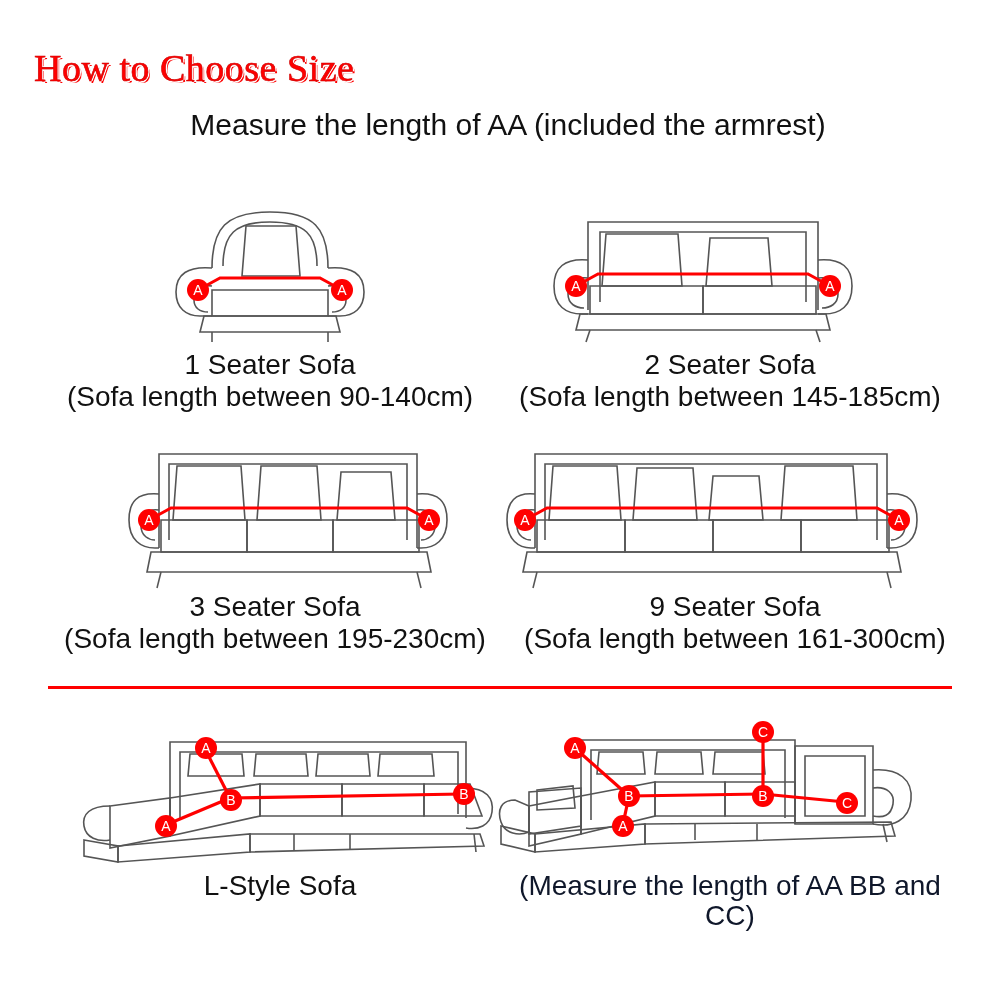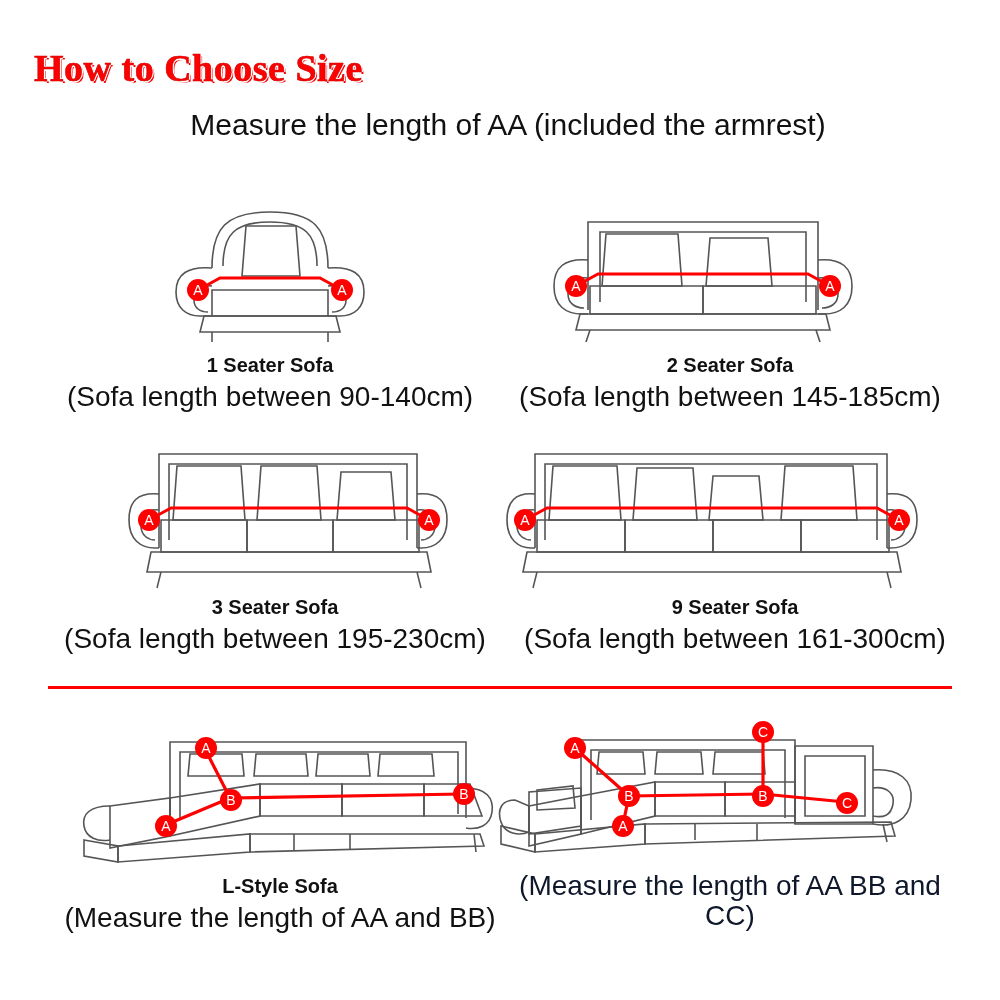--- a/index.html
+++ b/index.html
@@ -20,21 +20,21 @@
     width: 1000px;
     height: 1000px;
   }
 
   
   .title-banner {
     position: absolute;
     left: 34px;
     top: 46px;
     font-family: "Liberation Serif", serif;
-    font-weight: bold;
+    font-weight: normal;
     font-size: 38px;
     line-height: 44px;
     color: #ff0000;
     letter-spacing: 0.5px;
     -webkit-text-stroke: 0.6px #cc0000;
     text-shadow:
       1.5px 0 0 #ffffff,
       -1.5px 0 0 #ffffff,
       0 1.5px 0 #ffffff,
       0 -1.5px 0 #ffffff,
@@ -55,22 +55,22 @@
     position: absolute;
   }
   .card .caption {
     text-align: center;
     font-size: 23px;
     line-height: 30px;
     color: #111111;
   }
   .card .caption .name {
     display: block;
-    font-weight: bold;
-    font-size: 20px;
+    font-weight: normal;
+    font-size: 28px;
     margin-bottom: 2px;
   }
   .card .caption .range {
     display: block;
     font-size: 28px;
   }
   .card .caption .range.red {
     color: #0f172a;
   }
   .art {
@@ -330,21 +330,20 @@
           <text x="414" y="93" font-size="14" font-family="Liberation Sans, sans-serif" fill="#ffffff" text-anchor="middle">B</text>
         </g>
         <g>
           <circle cx="116" cy="120" r="11" fill="#ff0000"></circle>
           <text x="116" y="125" font-size="14" font-family="Liberation Sans, sans-serif" fill="#ffffff" text-anchor="middle">A</text>
         </g>
       </svg>
     </div>
     <div class="caption">
       <span class="name">L-Style Sofa</span>
-      <span class="range">(Measure the length of AA and BB)</span>
     </div>
   </div>
 
   <div class="card" style="left:495px; top:706px; width:470px;">
     <div class="art">
       <svg width="470" height="165" viewBox="0 0 470 165">
         <g fill="none" stroke="#555" stroke-width="1.6">
 
           <path d="M20 94 C6 94 2 104 6 116 C10 128 24 130 34 126 L34 100 Z"></path>
           <path d="M34 86 L34 128 L86 120 L86 82 Z"></path>

